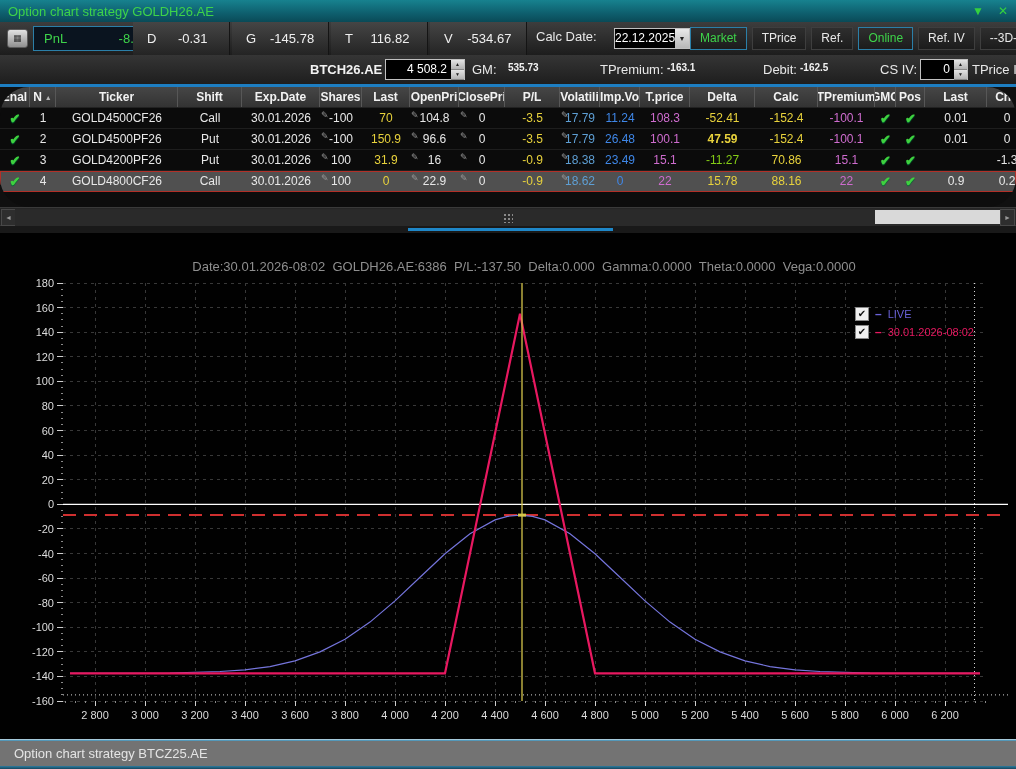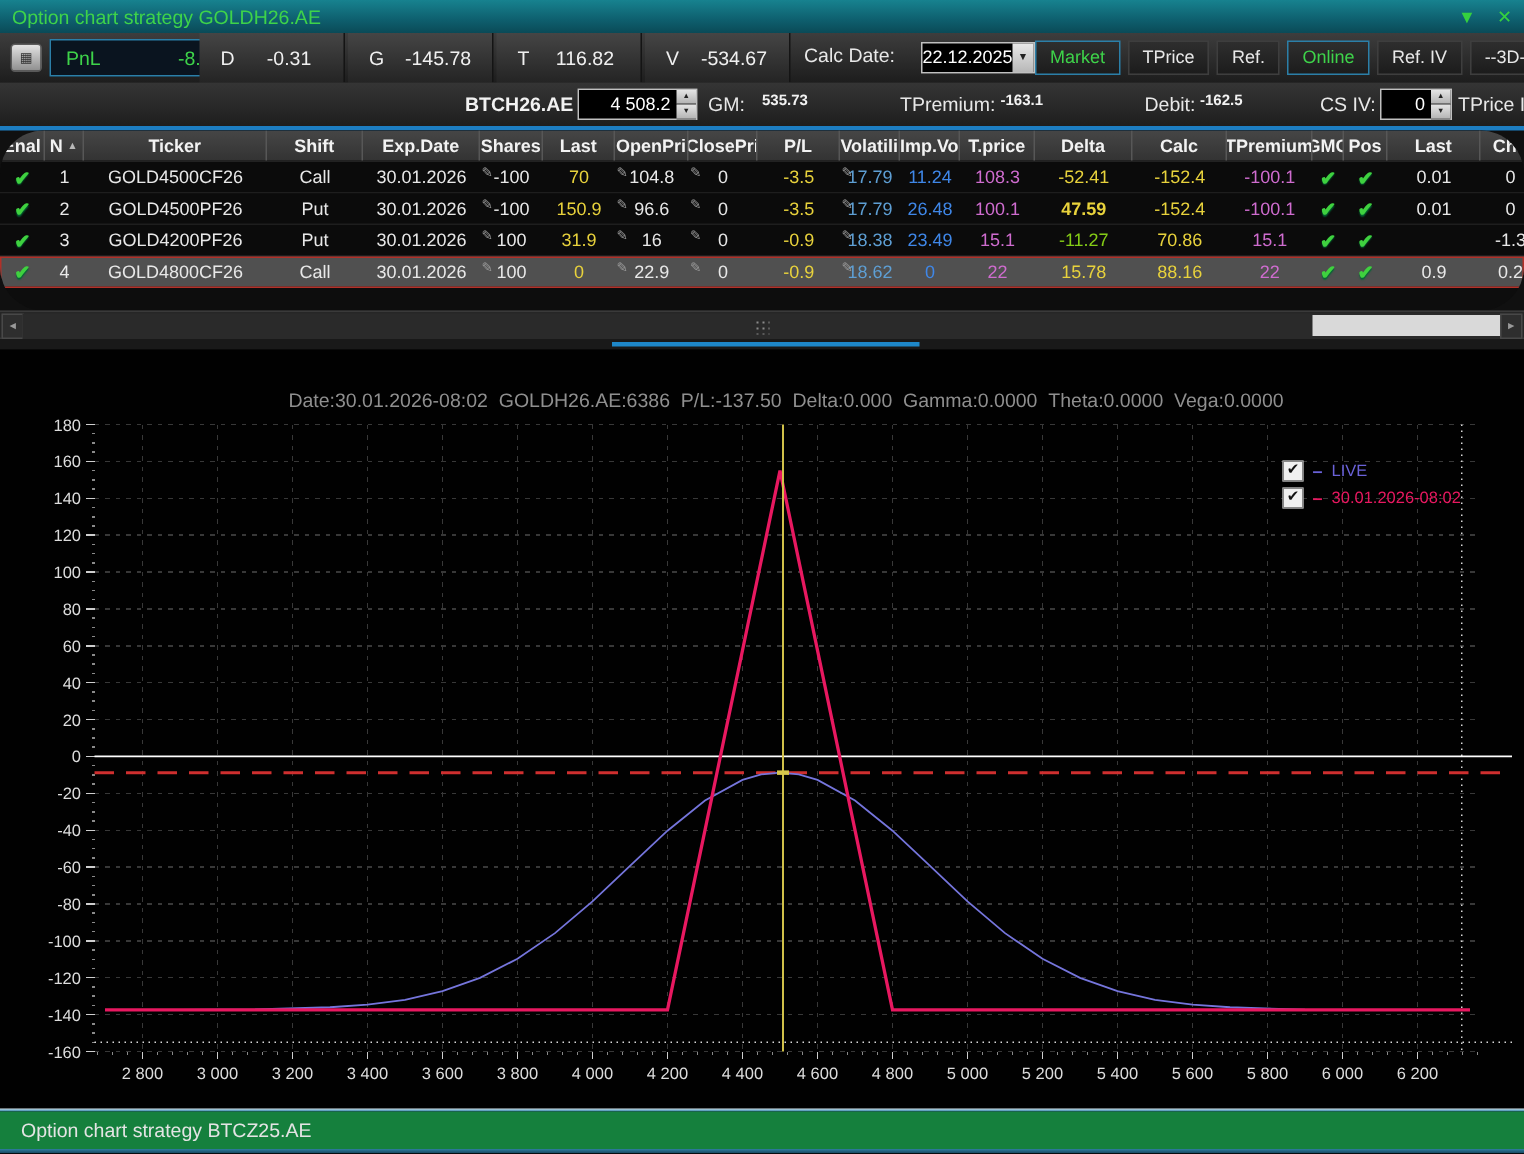--- a/index.html
+++ b/index.html
@@ -83,21 +83,21 @@
     font-size:27px;font-weight:600;letter-spacing:13px;pointer-events:none;}
   .legend{position:absolute;left:855px;top:72px;}
   .lgrow{display:flex;align-items:center;height:18px;cursor:pointer;}
   .lgcb{width:12px;height:12px;background:#f0f0f0;border:1px solid #888;color:#111;font-size:10px;
     line-height:12px;text-align:center;margin-right:6px;}
   .lgdash{font-weight:bold;margin-right:6px;font-size:12px;}
   .lgtxt{font-size:11px;}
   .chart-bottom{position:absolute;top:739px;left:0;width:100%;height:2px;
     background:linear-gradient(180deg,#cfe3ec,#2b7fa8);}
   
-  .bottomtabs{position:absolute;top:741px;left:0;width:100%;height:25px;background:#15803d;
+  .bottomtabs{position:absolute;top:741px;left:0;width:100%;height:25px;background:#737373;
     display:flex;align-items:center;}
   .btab{height:21px;line-height:21px;padding:0 12px;margin-left:2px;color:#e4e4e4;font-size:13px;
     cursor:pointer;white-space:nowrap;box-sizing:border-box;}
   .btab.active{background:#0a2836;border:1px solid #2b7fa8;color:#3ed34a;}
   .btab .x{color:#3ed34a;margin-left:10px;font-size:12px;cursor:pointer;}
   .bottomstrip{position:absolute;top:766px;left:0;width:100%;height:3px;
     background:linear-gradient(180deg,#2e7da0,#16455c);}
 </style>
 </head>
 <body>

